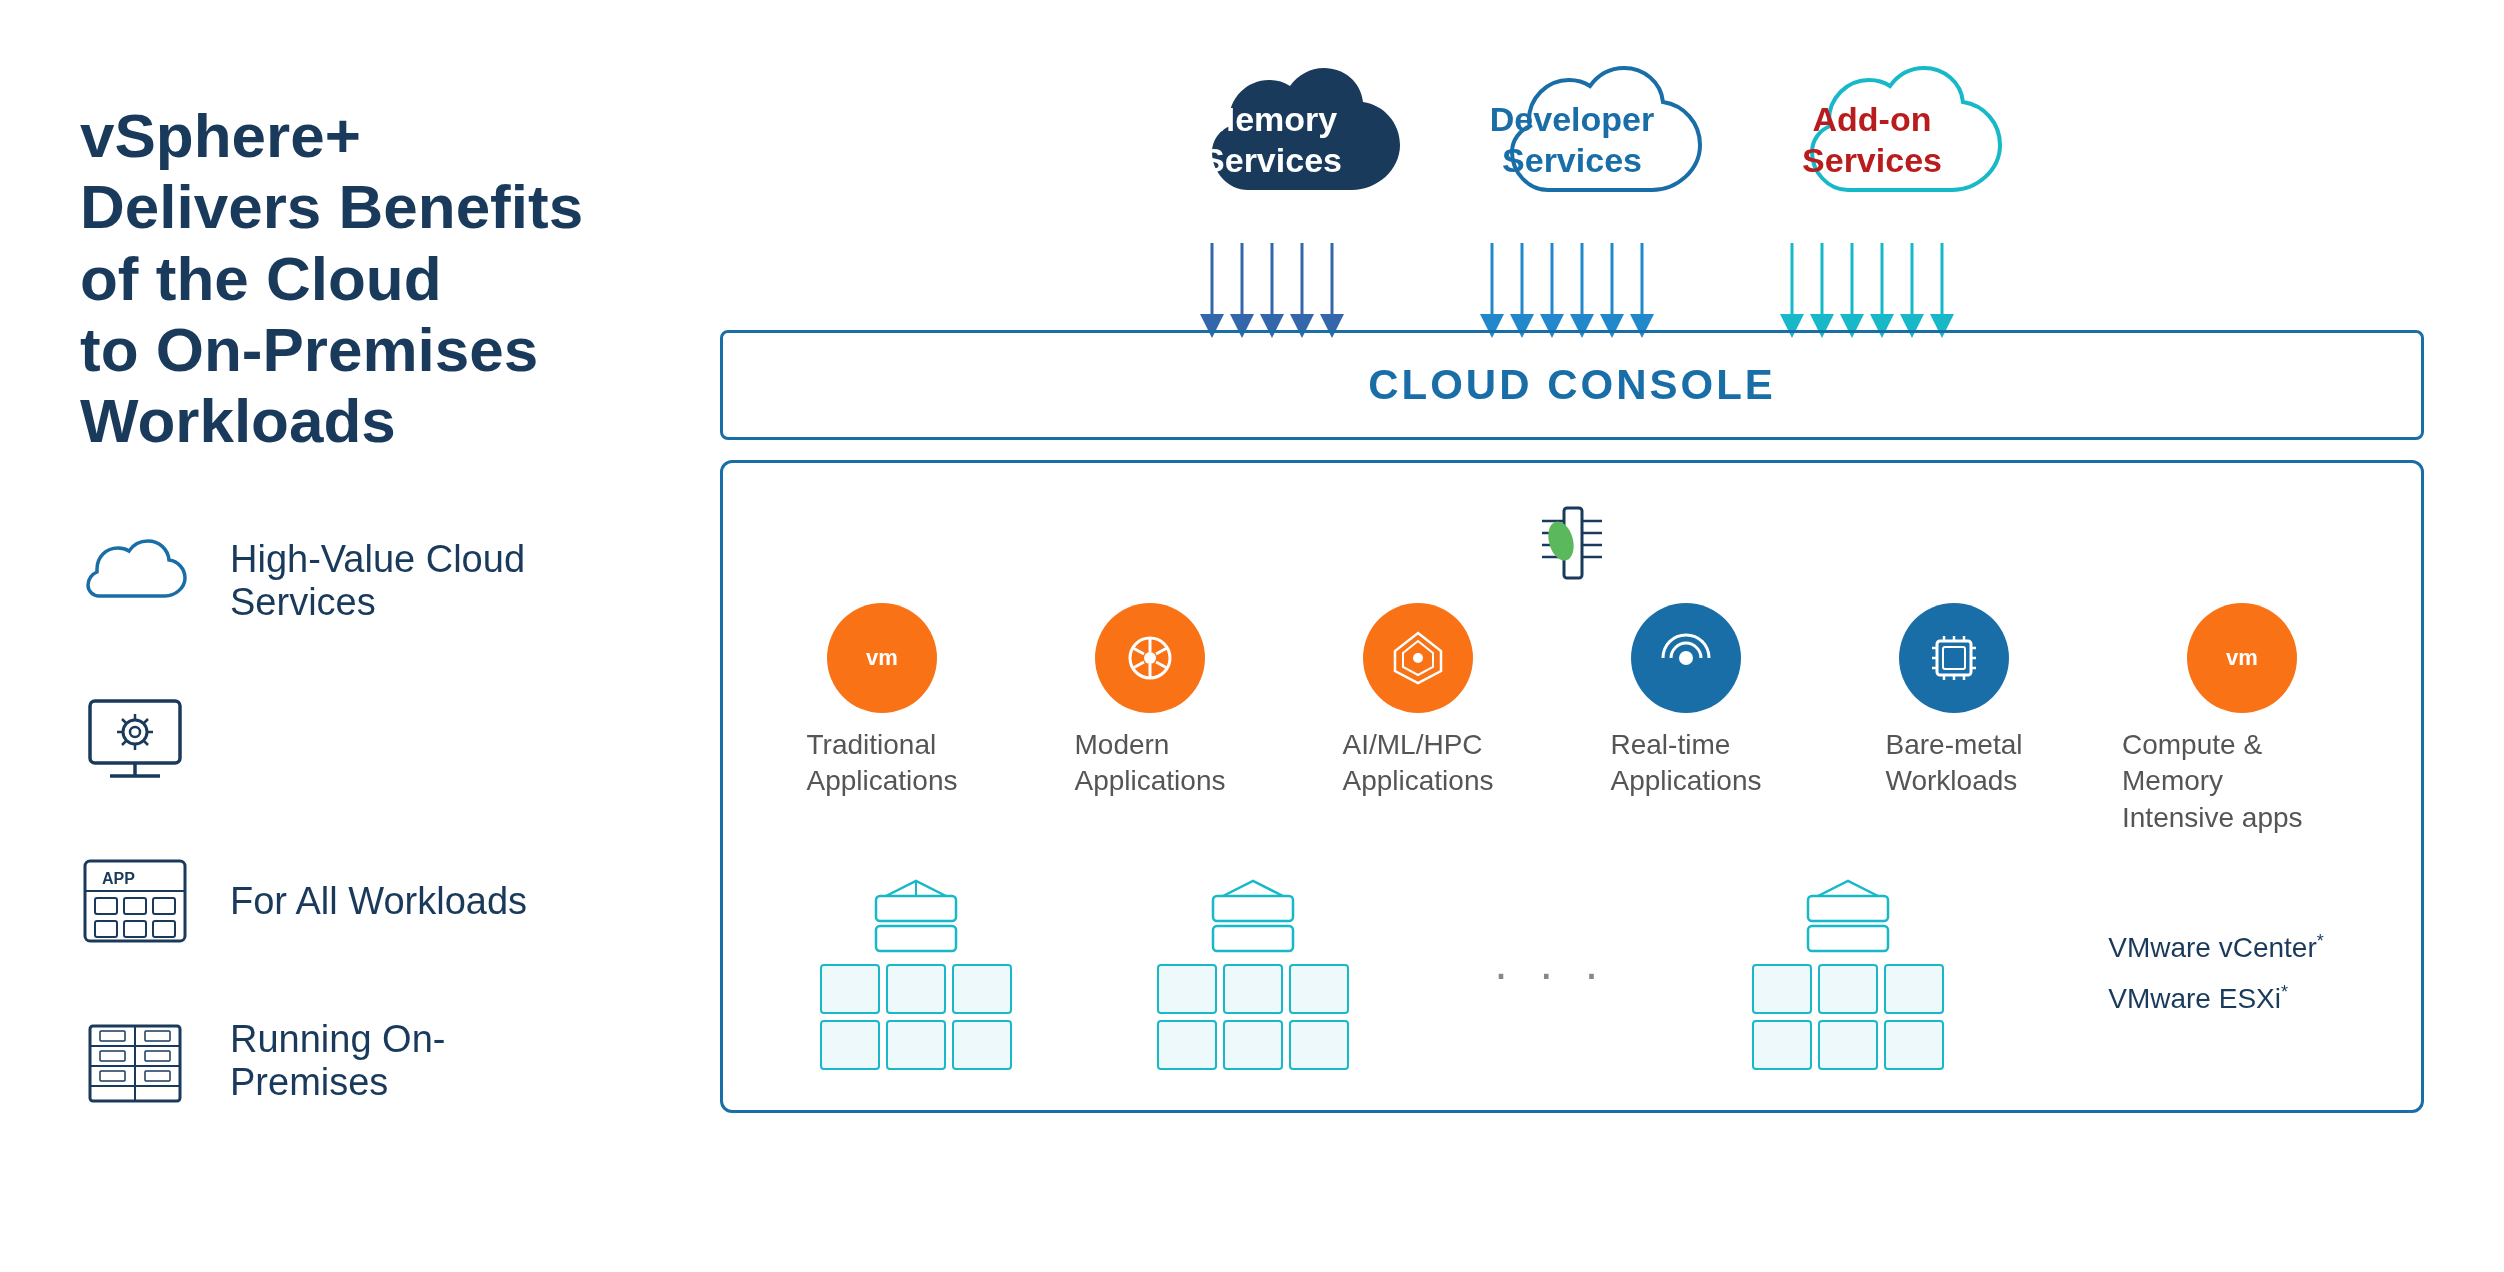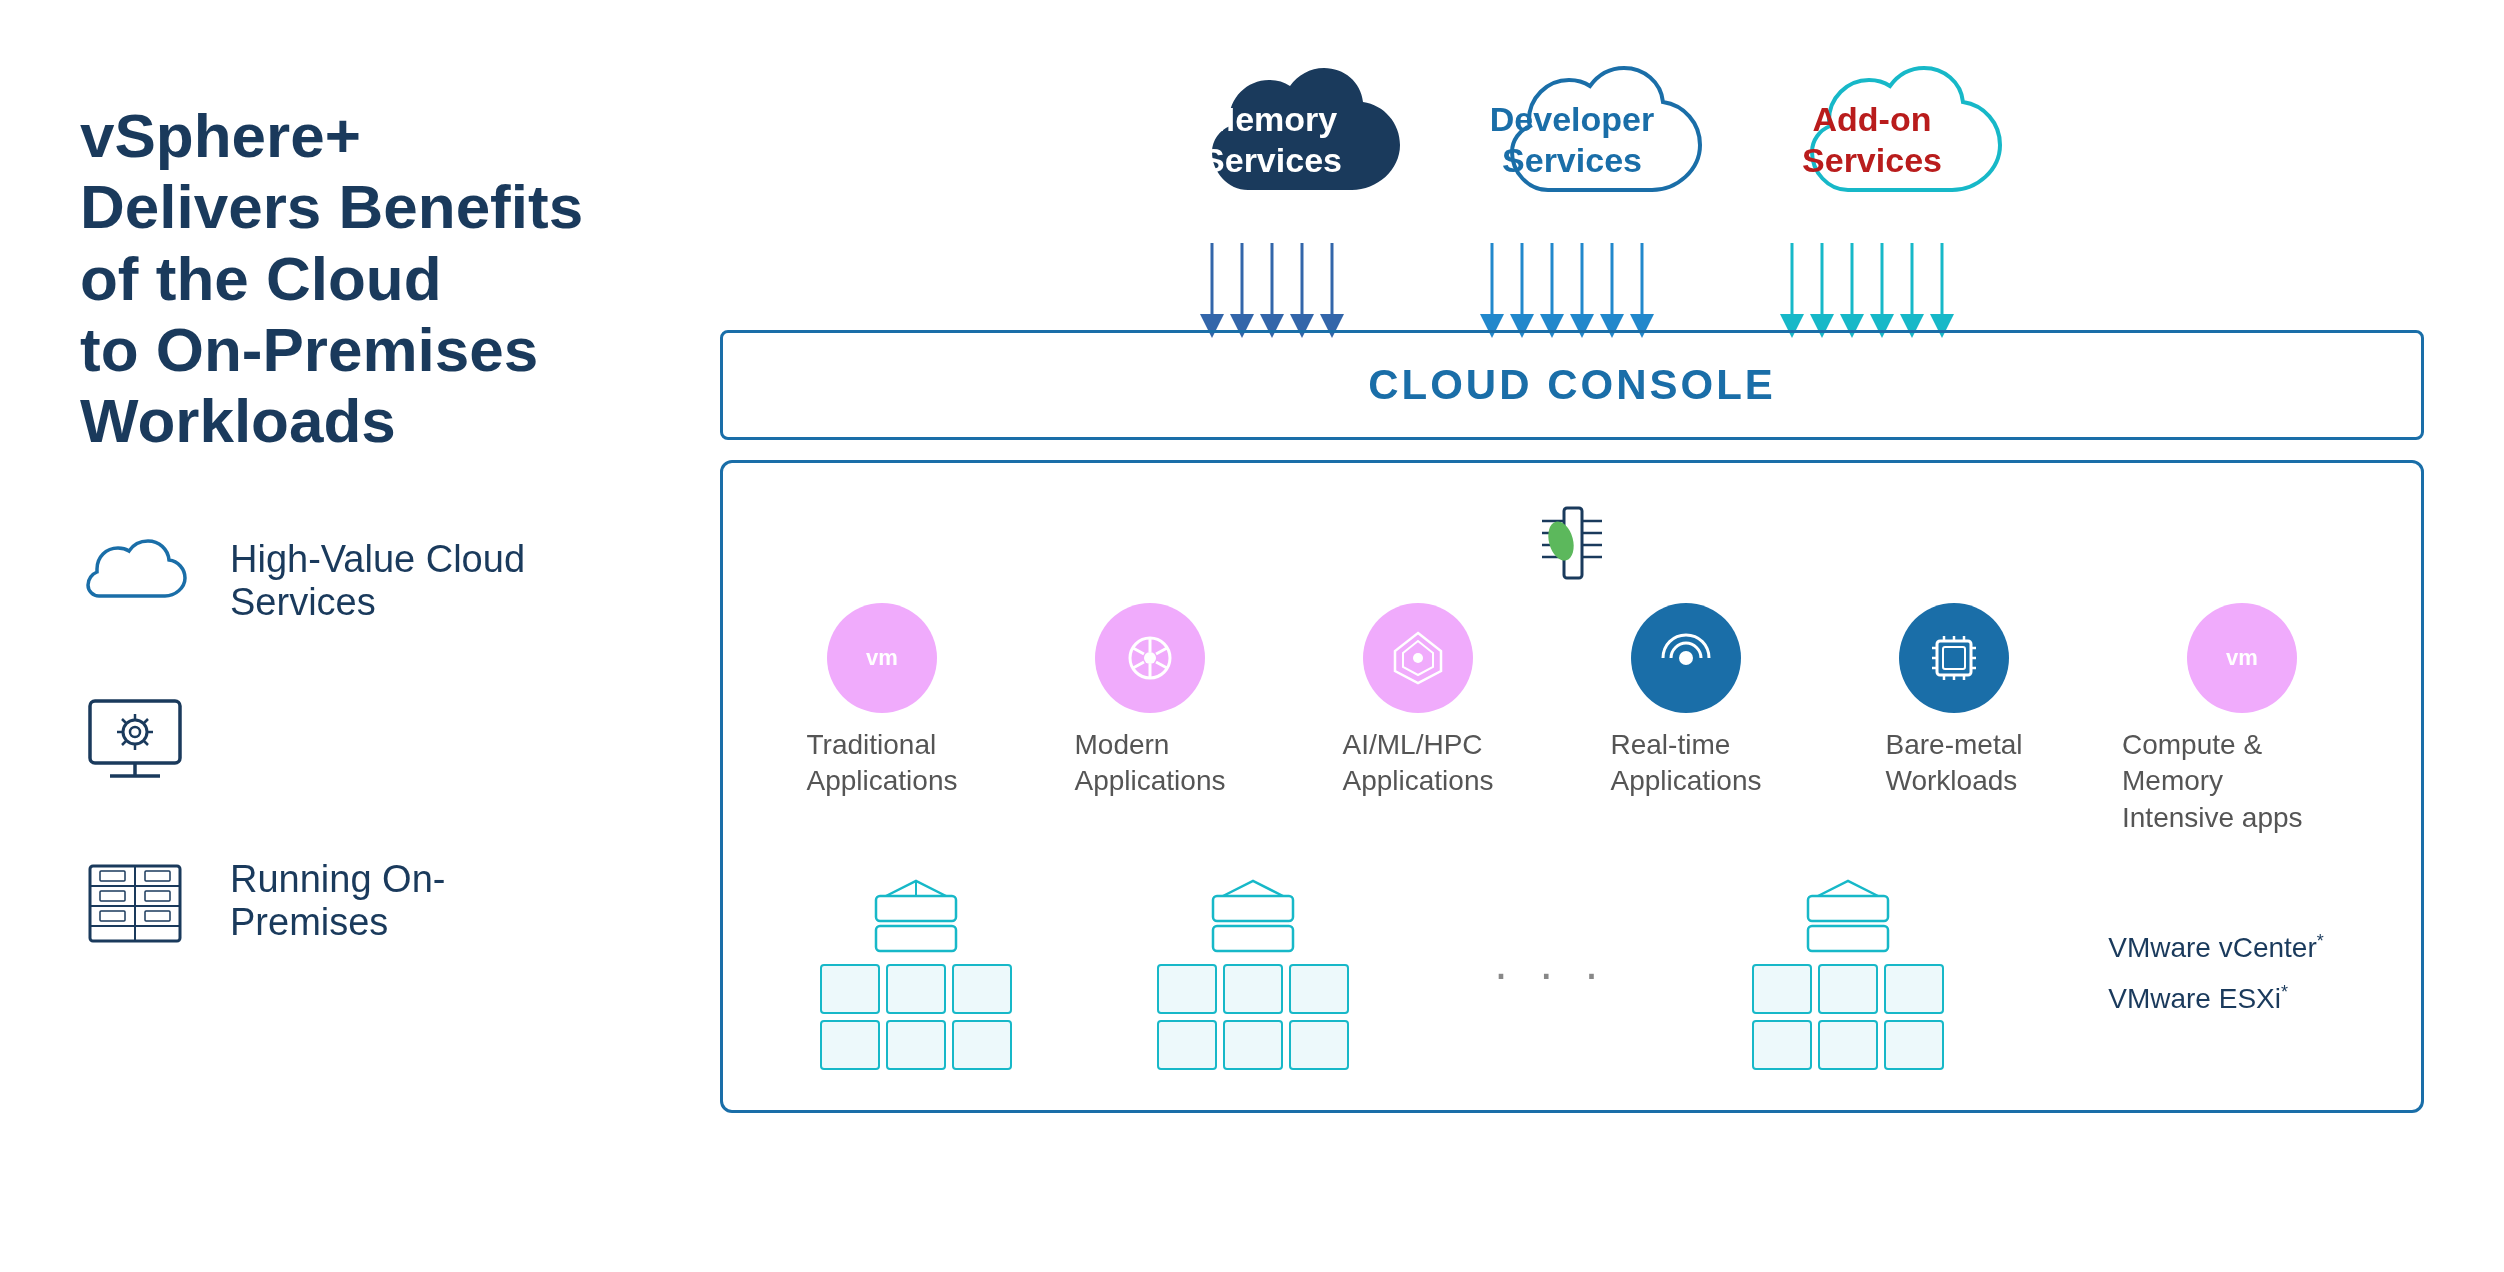--- a/index.html
+++ b/index.html
@@ -128,21 +128,21 @@
       display: flex;
       flex-direction: column;
       align-items: center;
       gap: 14px;
       width: 200px;
     }
     .workload-circle {
       width: 110px;
       height: 110px;
       border-radius: 50%;
-      background: #f0abfc;
+      background: #f97316;
       display: flex;
       align-items: center;
       justify-content: center;
     }
     .workload-circle.light-blue {
       background: #1a6ea8;
     }
     .workload-label {
       font-size: 28px;
       color: #555;
@@ -224,20 +224,38 @@
           <line x1="37" y1="36" x2="43" y2="36" stroke="#1a3a5c" stroke-width="2.5"></line>
           <line x1="67" y1="36" x2="73" y2="36" stroke="#1a3a5c" stroke-width="2.5"></line>
           <line x1="42" y1="23" x2="46" y2="27" stroke="#1a3a5c" stroke-width="2.5"></line>
           <line x1="64" y1="45" x2="68" y2="49" stroke="#1a3a5c" stroke-width="2.5"></line>
           <line x1="68" y1="23" x2="64" y2="27" stroke="#1a3a5c" stroke-width="2.5"></line>
           <line x1="46" y1="45" x2="42" y2="49" stroke="#1a3a5c" stroke-width="2.5"></line>
         </svg>
       </div>
     </div>
 
+    <div class="feature-item">
+      <div class="feature-icon">
+        <svg viewBox="0 0 110 90" width="110" height="90">
+
+          <rect x="5" y="5" width="100" height="80" rx="5" fill="none" stroke="#1a3a5c" stroke-width="3"></rect>
+          <text x="22" y="28" font-family="Arial" font-size="16" font-weight="bold" fill="#1a3a5c">APP</text>
+          <line x1="5" y1="35" x2="105" y2="35" stroke="#1a3a5c" stroke-width="2"></line>
+
+          <rect x="15" y="42" width="22" height="16" rx="2" fill="none" stroke="#1a3a5c" stroke-width="2"></rect>
+          <rect x="44" y="42" width="22" height="16" rx="2" fill="none" stroke="#1a3a5c" stroke-width="2"></rect>
+          <rect x="73" y="42" width="22" height="16" rx="2" fill="none" stroke="#1a3a5c" stroke-width="2"></rect>
+          <rect x="15" y="65" width="22" height="16" rx="2" fill="none" stroke="#1a3a5c" stroke-width="2"></rect>
+          <rect x="44" y="65" width="22" height="16" rx="2" fill="none" stroke="#1a3a5c" stroke-width="2"></rect>
+          <rect x="73" y="65" width="22" height="16" rx="2" fill="none" stroke="#1a3a5c" stroke-width="2"></rect>
+        </svg>
+      </div>
+      <span class="feature-label">For All Workloads</span>
+    </div>
 
     <div class="feature-item">
       <div class="feature-icon">
         <svg viewBox="0 0 110 90" width="110" height="90">
           <rect x="10" y="10" width="90" height="75" rx="3" fill="none" stroke="#1a3a5c" stroke-width="3"></rect>
 
           <line x1="10" y1="30" x2="100" y2="30" stroke="#1a3a5c" stroke-width="2"></line>
           <line x1="10" y1="50" x2="100" y2="50" stroke="#1a3a5c" stroke-width="2"></line>
           <line x1="10" y1="70" x2="100" y2="70" stroke="#1a3a5c" stroke-width="2"></line>
 

